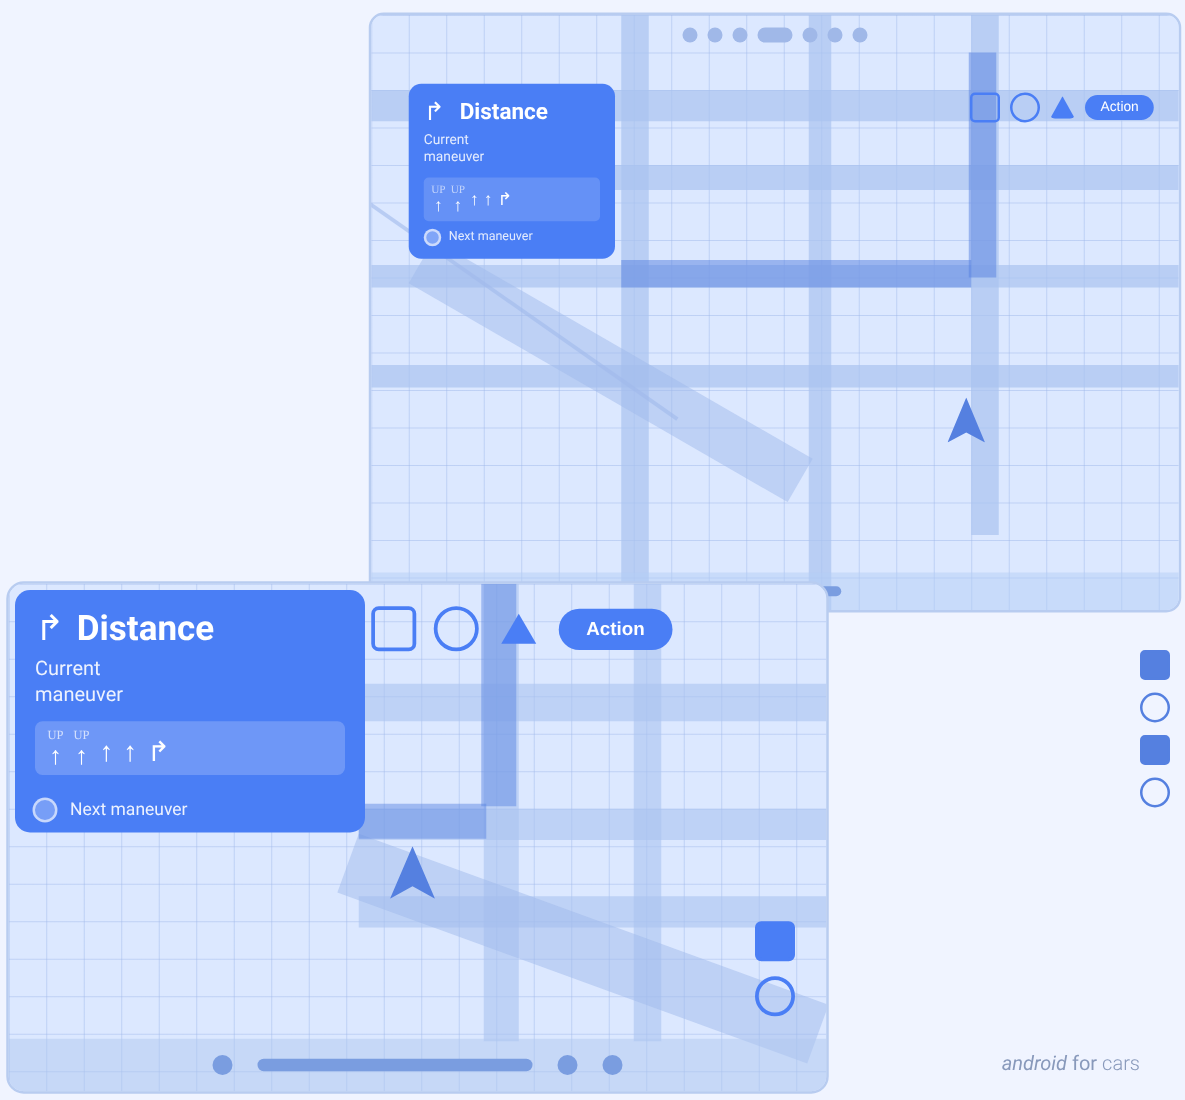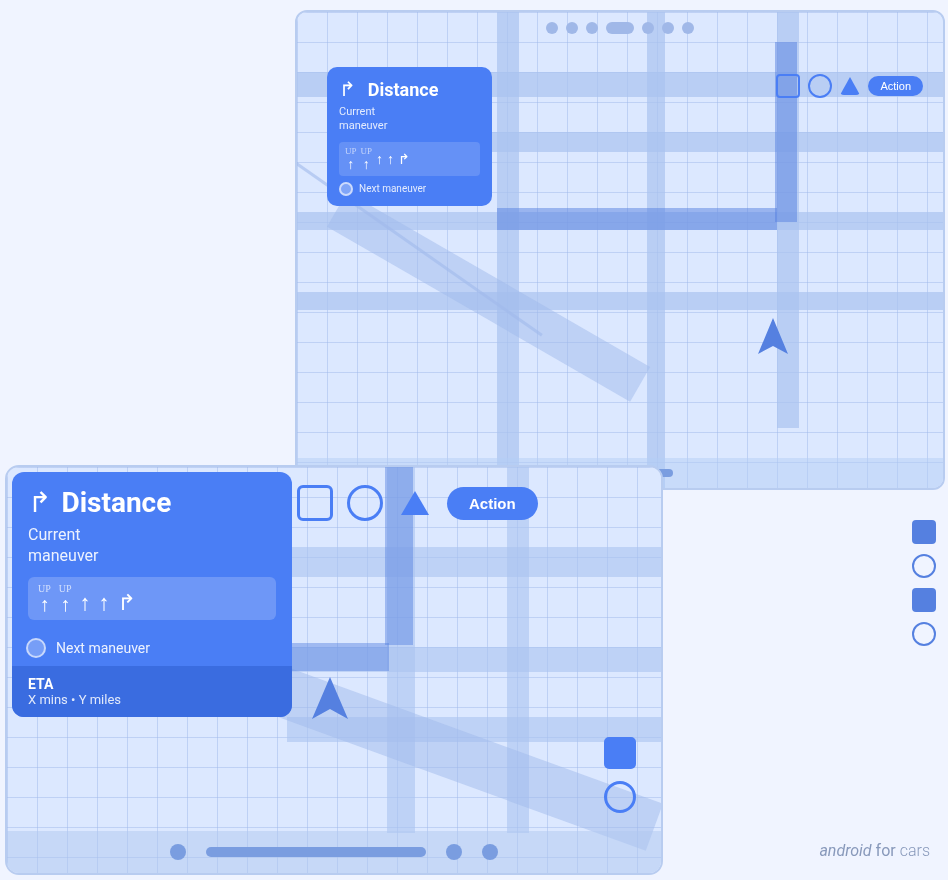--- a/index.html
+++ b/index.html
@@ -358,21 +358,21 @@
       height: 24px;
       border: 2px solid #5580e0;
       border-radius: 50%;
       background: transparent;
     }
 
     
     .watermark {
       position: absolute;
       bottom: 20px;
-      right: 18px;
+      right: 36px;
       font-size: 16px;
       color: #8899bb;
       z-index: 50;
     }
     .watermark .android-part { font-style: italic; }
     .watermark .cars-part { font-weight: 300; }
 
     
     .small-bottom-bar {
       position: absolute;
@@ -553,24 +553,20 @@
           </div>
           <span class="up-arrow" style="font-size:22px;color:white;margin-top:auto;">↑</span>
           <span class="up-arrow" style="font-size:22px;color:white;margin-top:auto;">↑</span>
           <span class="up-arrow" style="font-size:22px;color:white;margin-top:auto;">↱</span>
         </div>
       </div>
       <div class="large-next-maneuver">
         <div class="large-circle-dot"></div>
         <span class="large-next-label">Next maneuver</span>
       </div>
-      <div class="large-eta-section">
-        <div class="eta-title">ETA</div>
-        <div class="eta-details">X mins • Y miles</div>
-      </div>
     </div>
 
     <div style="position:absolute;bottom:150px;left:305px;z-index:35;">
       <svg width="36" height="42" viewBox="0 0 36 42">
         <polygon points="18,0 36,42 18,32 0,42" fill="#5580e0"></polygon>
       </svg>
     </div>
 
     <div class="large-br-icons">
       <div class="br-sq"></div>

